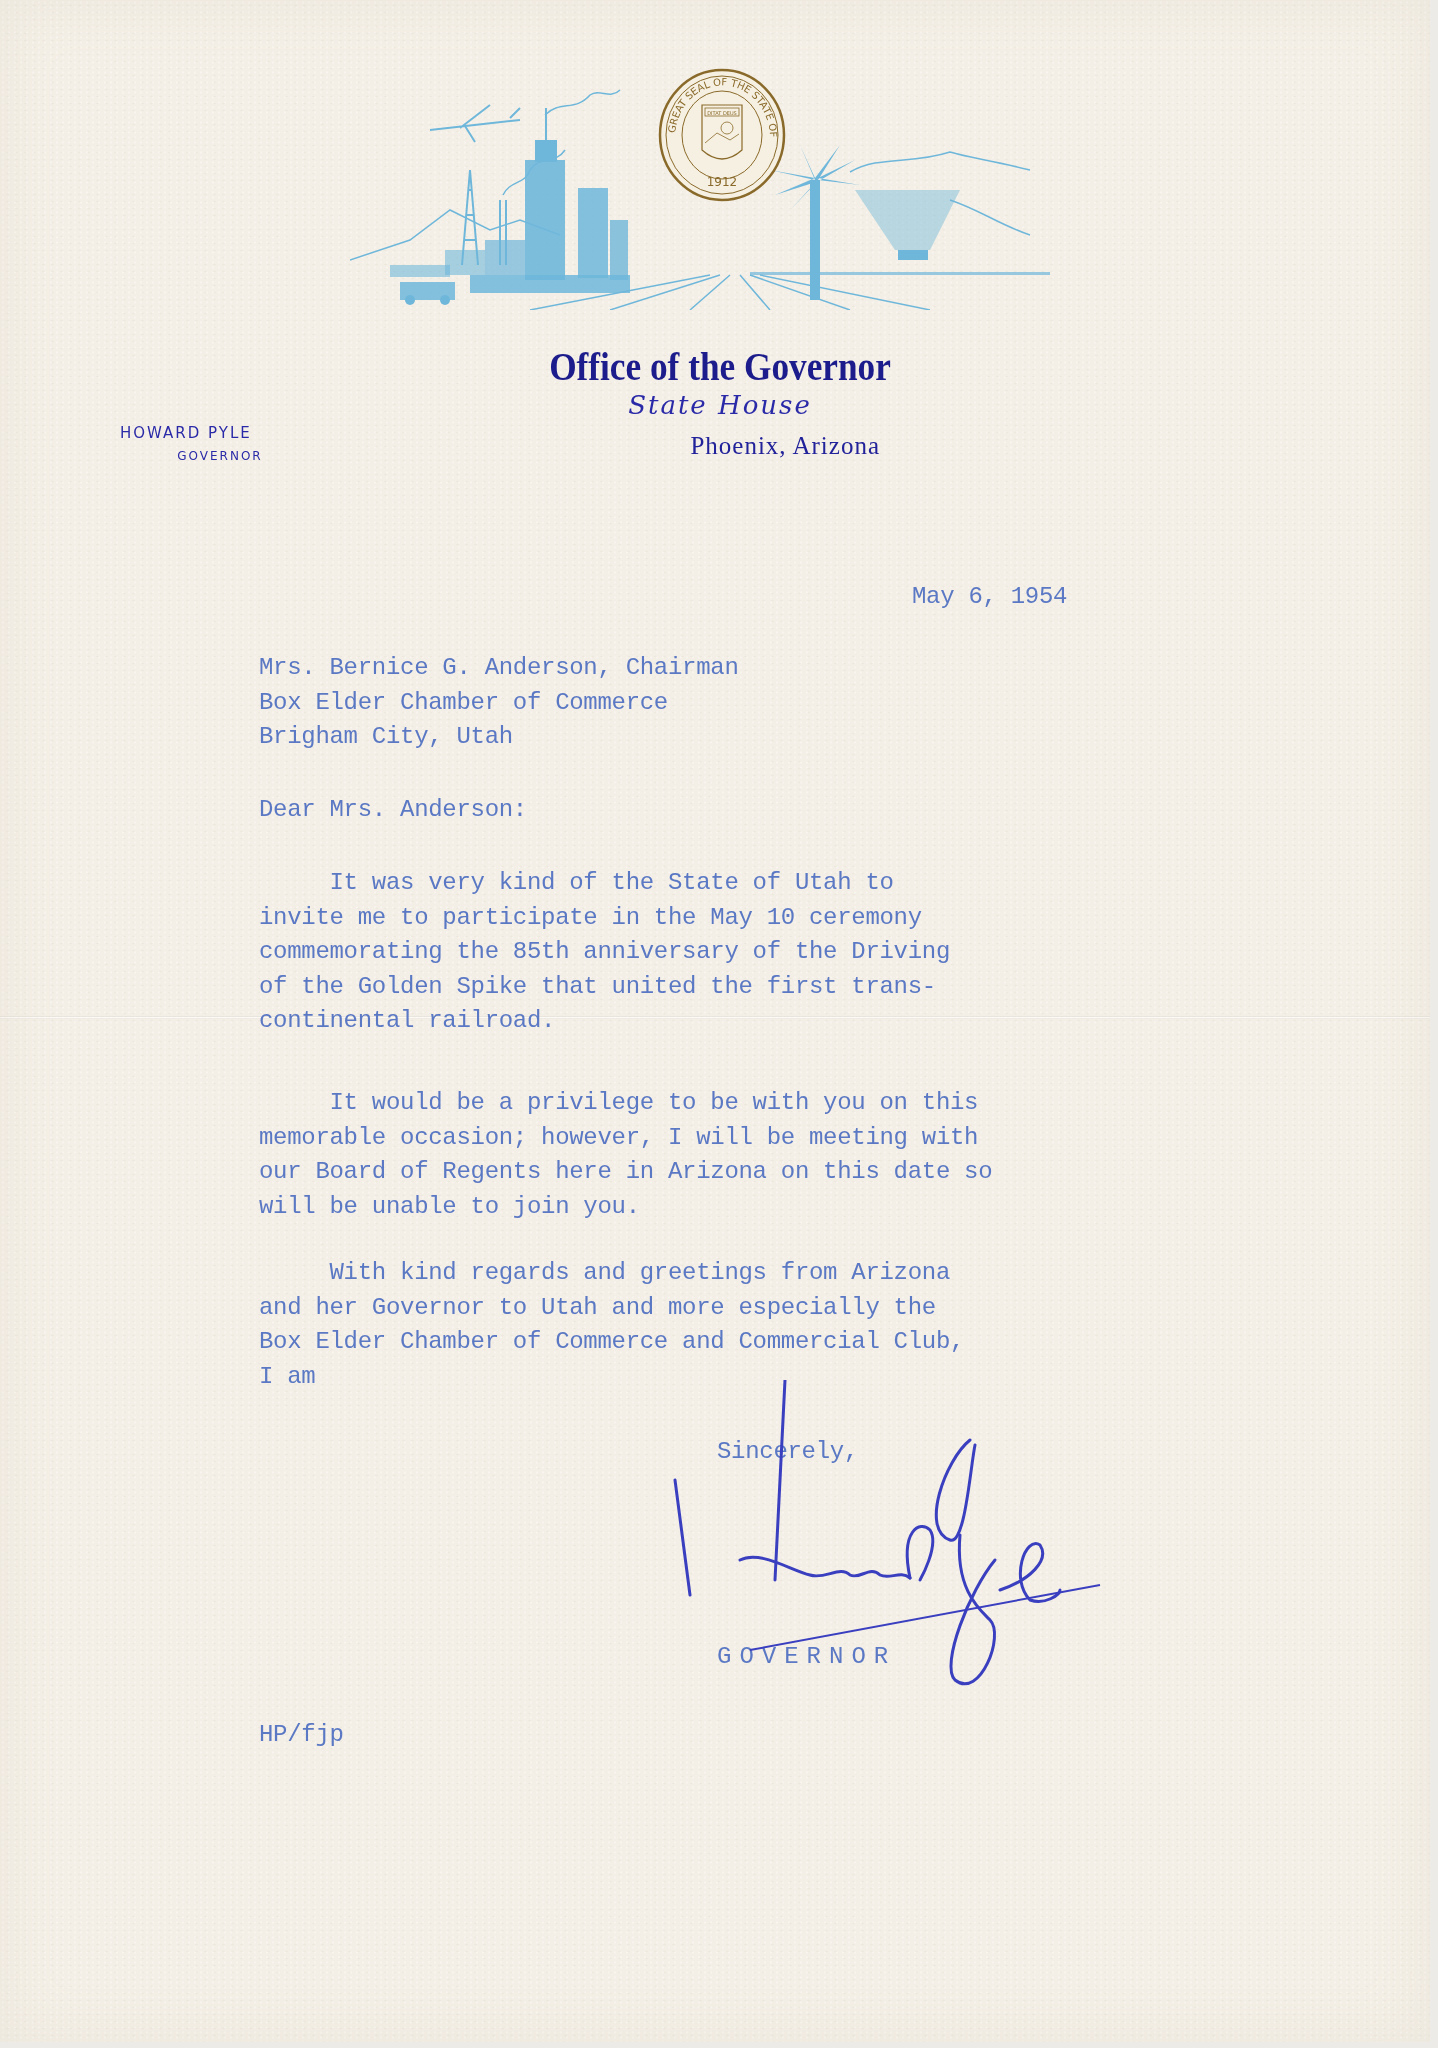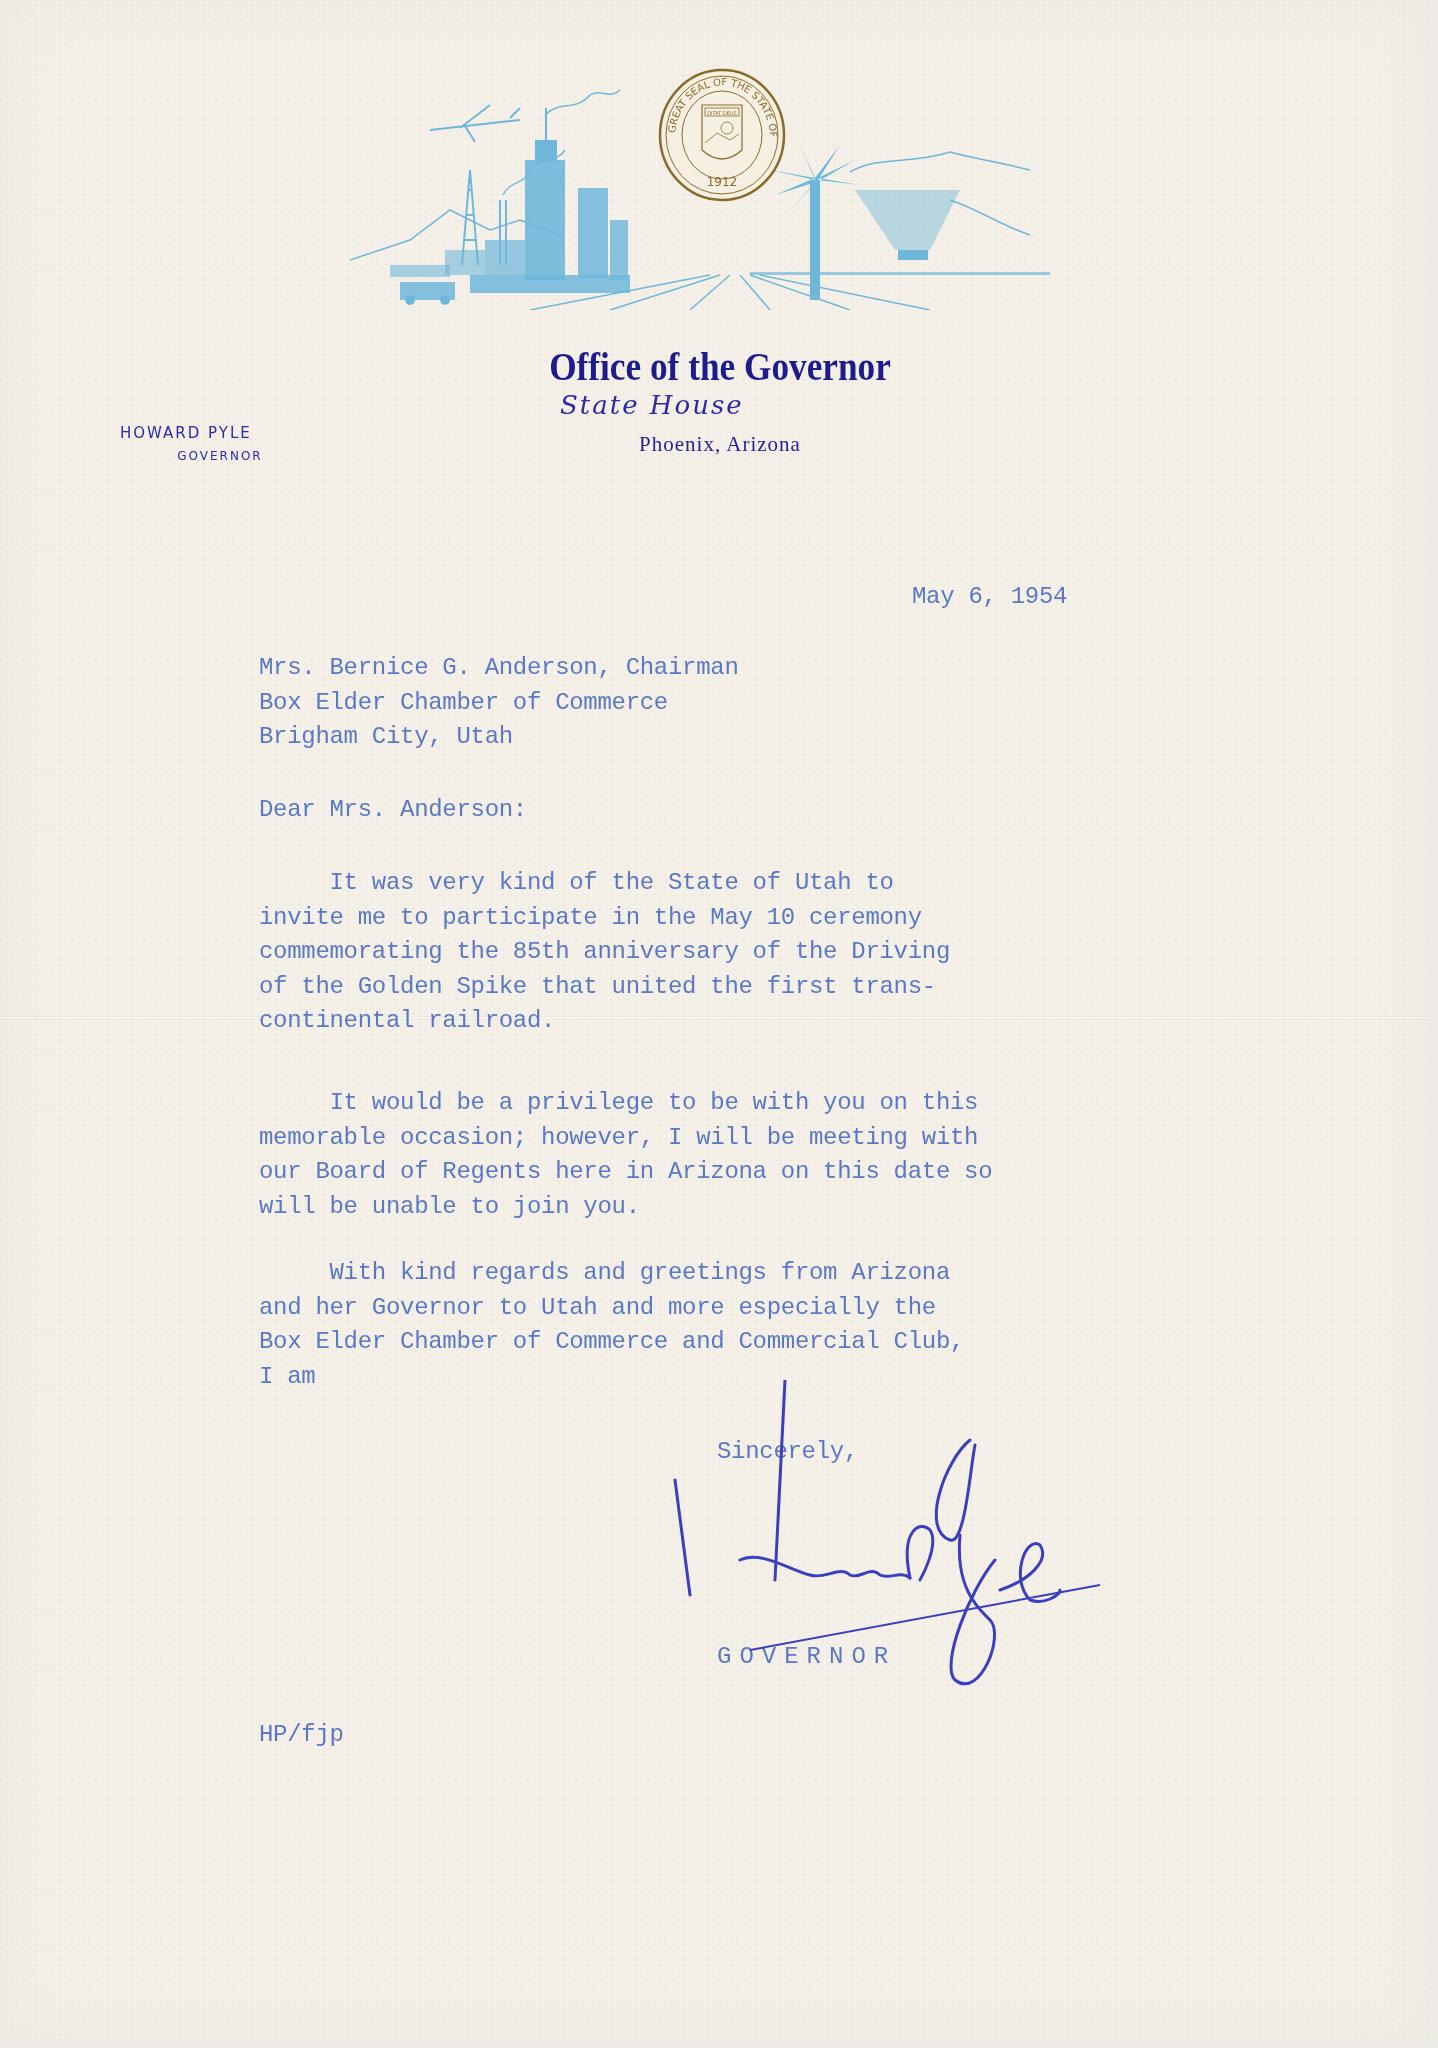--- a/index.html
+++ b/index.html
@@ -24,27 +24,27 @@
 
   .illus { position: absolute; left: 350px; top: 60px; width: 720px; height: 250px; }
   .seal { position: absolute; left: 655px; top: 68px; width: 135px; height: 135px; }
 
   .title {
     position: absolute; left: 480px; top: 342px; width: 480px; text-align: center;
     font-family: "Liberation Serif", serif; font-weight: bold; font-size: 41px;
     color: #1c1c8c; letter-spacing: 0px; transform: scaleX(0.86); transform-origin: center;
   }
   .subtitle {
-    position: absolute; left: 560px; top: 390px; width: 320px; text-align: left;
+    position: absolute; left: 560px; top: 390px; width: 320px; text-align: center;
     font-family: "DejaVu Serif", serif; font-style: italic; font-size: 26px;
     color: #2a2aa8; letter-spacing: 2px;
   }
   .city {
-    position: absolute; left: 560px; top: 432px; width: 320px; text-align: center;
-    font-family: "Liberation Serif", serif; font-size: 21px; color: #22229a; letter-spacing: 1px;
+    position: absolute; left: 560px; top: 432px; width: 320px; text-align: right;
+    font-family: "Liberation Serif", serif; font-size: 25px; color: #22229a; letter-spacing: 1px;
   }
   .gov-name {
     position: absolute; left: 120px; top: 424px; width: 200px; 
     font-family: "DejaVu Sans", sans-serif; font-size: 15px; color: #2a2aa8; letter-spacing: 2px;
   }
   .gov-title {
     position: absolute; left: 120px; top: 449px; width: 200px; text-align: center;
     font-family: "DejaVu Sans", sans-serif; font-size: 12px; color: #2a2aa8; letter-spacing: 2px;
   }
 

